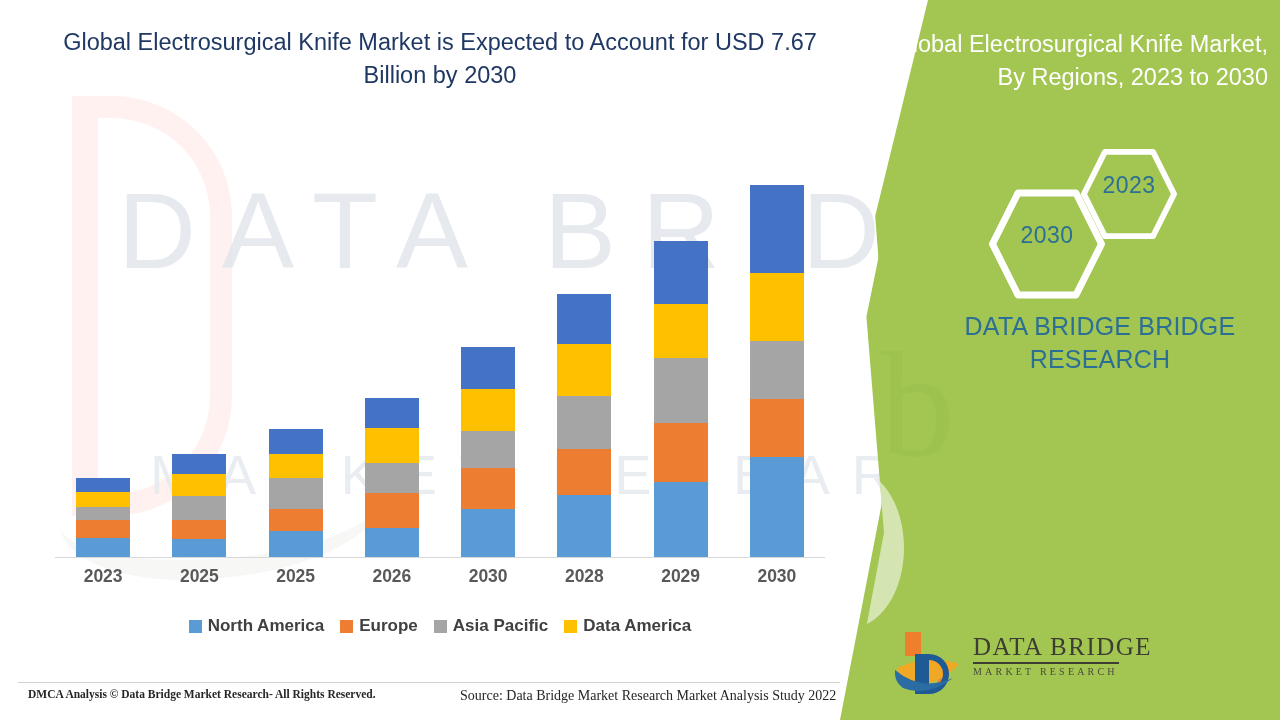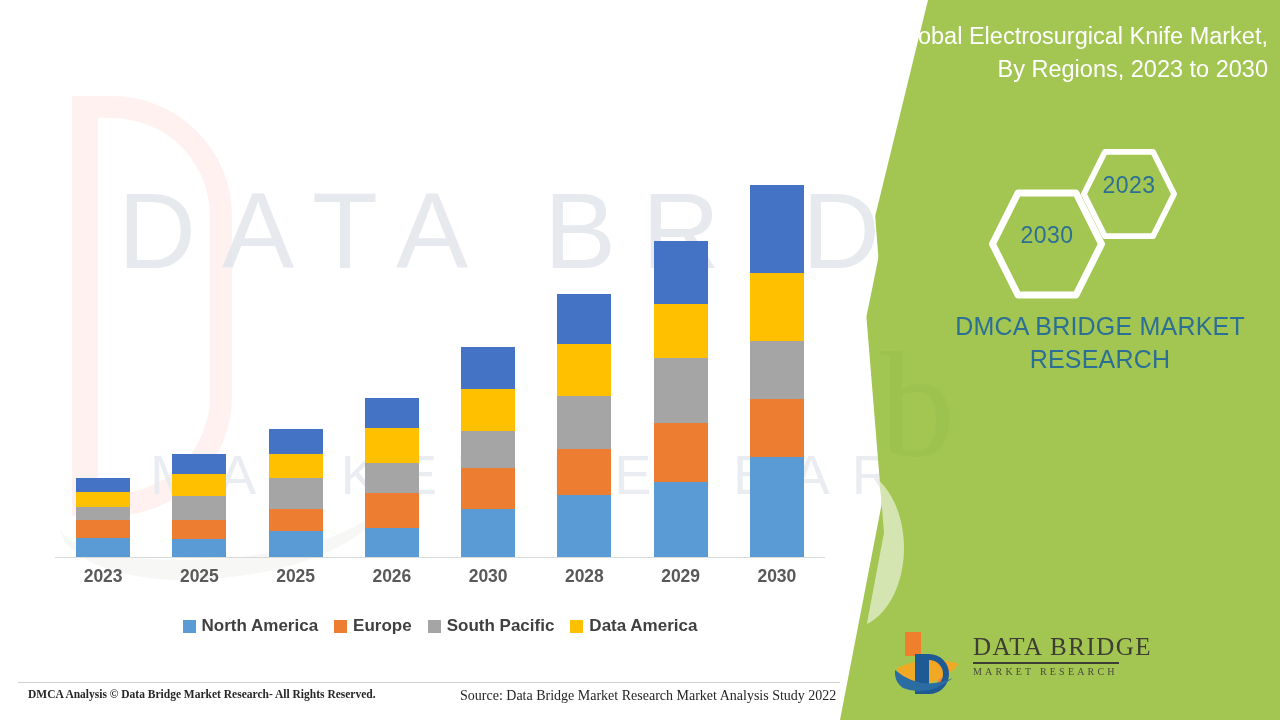--- a/index.html
+++ b/index.html
@@ -50,21 +50,21 @@
   .panel-white-arc {
     position:absolute; left:-44px; bottom:92px; width:108px; height:160px;
     background:#ffffff; border-radius:50%; opacity:.55;
   }
   .panel-wm {
     position:absolute; left:40px; top:330px; font-size:150px; color:#9cbf4d;
     font-family:"Liberation Serif", serif; opacity:.55; line-height:1;
   }
 
   .panel-title {
-    position:absolute; top:20px; right:12px; width:390px;
+    position:absolute; top:28px; right:12px; width:390px;
     text-align:right; color:#ffffff;
     font-size:23.5px; line-height:1.42; font-weight:400;
   }
 
   
   .hex-wrap { position:absolute; left:975px; top:148px; width:220px; height:140px; }
   .hex { position:absolute; }
   .hex svg { display:block; overflow:visible; }
   .hex-label {
     position:absolute; width:100%; text-align:center;
@@ -145,20 +145,21 @@
 
 <div id="root">
 
   <div class="wm-layer">
     <div class="wm-b"></div>
     <div class="wm-swoosh"></div>
     <div class="wm-text wm-databridge">DATA BRIDGE</div>
     <div class="wm-text wm-market">MARKET RESEARCH</div>
   </div>
 
+  <div class="chart-title">Global Electrosurgical Knife Market is Expected to Account for USD 7.67 Billion by 2030</div>
 
   <div class="plot">
     <div class="bars" id="bars">
         <div class="bar-col">
           <div class="bar-stack">
             <div class="seg" style="height: 14.0857px; background: rgb(68, 114, 196);"></div>
             <div class="seg" style="height: 15.0571px; background: rgb(255, 192, 0);"></div>
             <div class="seg" style="height: 13.1143px; background: rgb(165, 165, 165);"></div>
             <div class="seg" style="height: 17.9714px; background: rgb(237, 125, 49);"></div>
             <div class="seg" style="height: 19.9143px; background: rgb(91, 155, 213);"></div>
@@ -246,21 +247,21 @@
       <div class="legend-item">
         <span class="legend-swatch" style="background: rgb(91, 155, 213);"></span>
         <span class="legend-label">North America</span>
       </div>
       <div class="legend-item">
         <span class="legend-swatch" style="background: rgb(237, 125, 49);"></span>
         <span class="legend-label">Europe</span>
       </div>
       <div class="legend-item">
         <span class="legend-swatch" style="background: rgb(165, 165, 165);"></span>
-        <span class="legend-label">South Pacific</span>
+        <span class="legend-label">Asia Pacific</span>
       </div>
       <div class="legend-item">
         <span class="legend-swatch" style="background: rgb(255, 192, 0);"></span>
         <span class="legend-label">Data America</span>
       </div>
     </div>
 
   <div class="footer-rule"></div>
   <div class="footer-left">DMCA Analysis © Data Bridge Market Research- All Rights Reserved.</div>
   <div class="footer-right">Source: Data Bridge Market Research Market Analysis Study 2022</div>
@@ -281,21 +282,21 @@
       <div class="hex-label">2030</div>
     </div>
     <div class="hex hex-2023">
       <svg viewBox="0 0 100 100" width="96" height="96" aria-hidden="true">
         <polygon points="25,6 75,6 97,50 75,94 25,94 3,50" fill="none" stroke="#ffffff" stroke-width="6" stroke-linejoin="round"></polygon>
       </svg>
       <div class="hex-label">2023</div>
     </div>
   </div>
 
-  <div class="panel-brand">DMCA BRIDGE MARKET RESEARCH</div>
+  <div class="panel-brand">DATA BRIDGE BRIDGE RESEARCH</div>
 
   <div class="dbmr-logo">
     <div class="dbmr-mark">
       <svg width="74" height="66" viewBox="0 0 74 66" aria-hidden="true">
         <path d="M10 4 h16 v26 h10 a16 16 0 0 1 0 32 h-6 a14 14 0 0 0 0 -28 h-4 v-6 h-16 z" fill="#f07f2d"></path>
         <path d="M2 40 q30 -14 62 -4 q-20 22 -44 20 q-14 -2 -18 -16 z" fill="#f5a623" opacity=".95"></path>
         <path d="M20 26 h14 v34 a14 14 0 0 0 14 -14 a14 14 0 0 0 -14 -14 v-6 a20 20 0 0 1 0 40 h-14 z" fill="#1e5b94"></path>
         <path d="M0 42 q26 22 58 8 q-26 20 -50 10 q-9 -6 -8 -18 z" fill="#2b6ca3"></path>
       </svg>
     </div>

